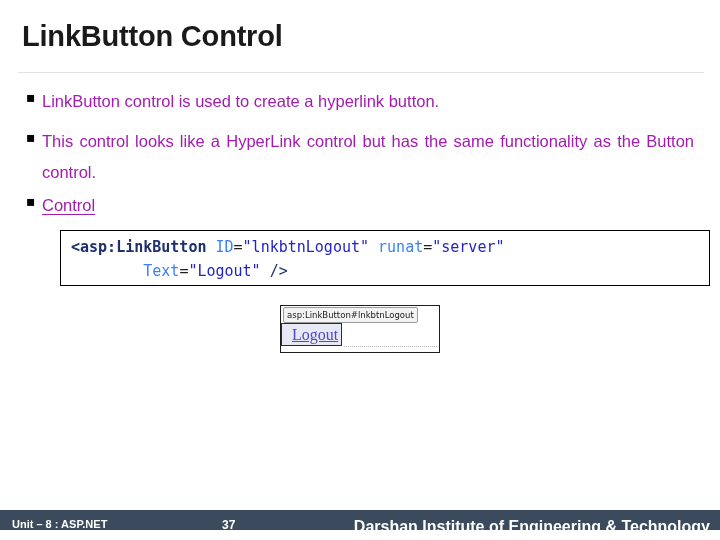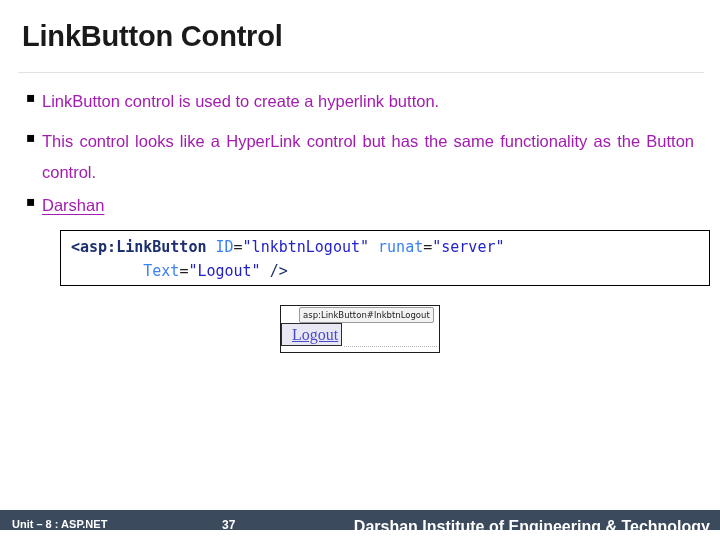--- a/index.html
+++ b/index.html
@@ -111,21 +111,20 @@
     height: 14px;
     padding: 0 3px;
     border: 1px solid #9a9a9a;
     border-radius: 2px;
     background: #f3f3f3;
     font-family: "DejaVu Sans", sans-serif;
     font-size: 8.5px;
     line-height: 14px;
     color: #1a1a1a;
     white-space: nowrap;
-    margin-left: 16px;
   }
   #designer-linkrow {
     position: absolute;
     left: 0px;
     top: 17px;
     right: 0;
     bottom: 0;
     display: flex;
     align-items: flex-start;
   }
@@ -193,21 +192,21 @@
   <span class="bullet-text">LinkButton control is used to create a hyperlink button.</span>
 </div>
 
 <div class="bullet-row" id="bullet-2">
   <span class="bullet-mark"></span>
   <span class="bullet-text">This control looks like a HyperLink control but has the same functionality as the Button control.</span>
 </div>
 
 <div class="bullet-row" id="bullet-3">
   <span class="bullet-mark"></span>
-  <span class="bullet-text">Darshan</span>
+  <span class="bullet-text">Control</span>
 </div>
 
 <div id="code-box"><span class="tok-tag">&lt;asp:LinkButton</span><span class="tok-attr"> ID</span><span class="tok-eq">=</span><span class="tok-val">"lnkbtnLogout"</span><span class="tok-attr"> runat</span><span class="tok-eq">=</span><span class="tok-val">"server"</span>
 <span>        </span><span class="tok-attr">Text</span><span class="tok-eq">=</span><span class="tok-val">"Logout"</span><span class="tok-punct"> /&gt;</span></div>
 
 <div id="designer-preview">
   <div id="designer-tag">asp:LinkButton#lnkbtnLogout</div>
   <div id="designer-linkrow">
     <span id="designer-link">Logout</span>
     <span id="designer-dots"></span>

